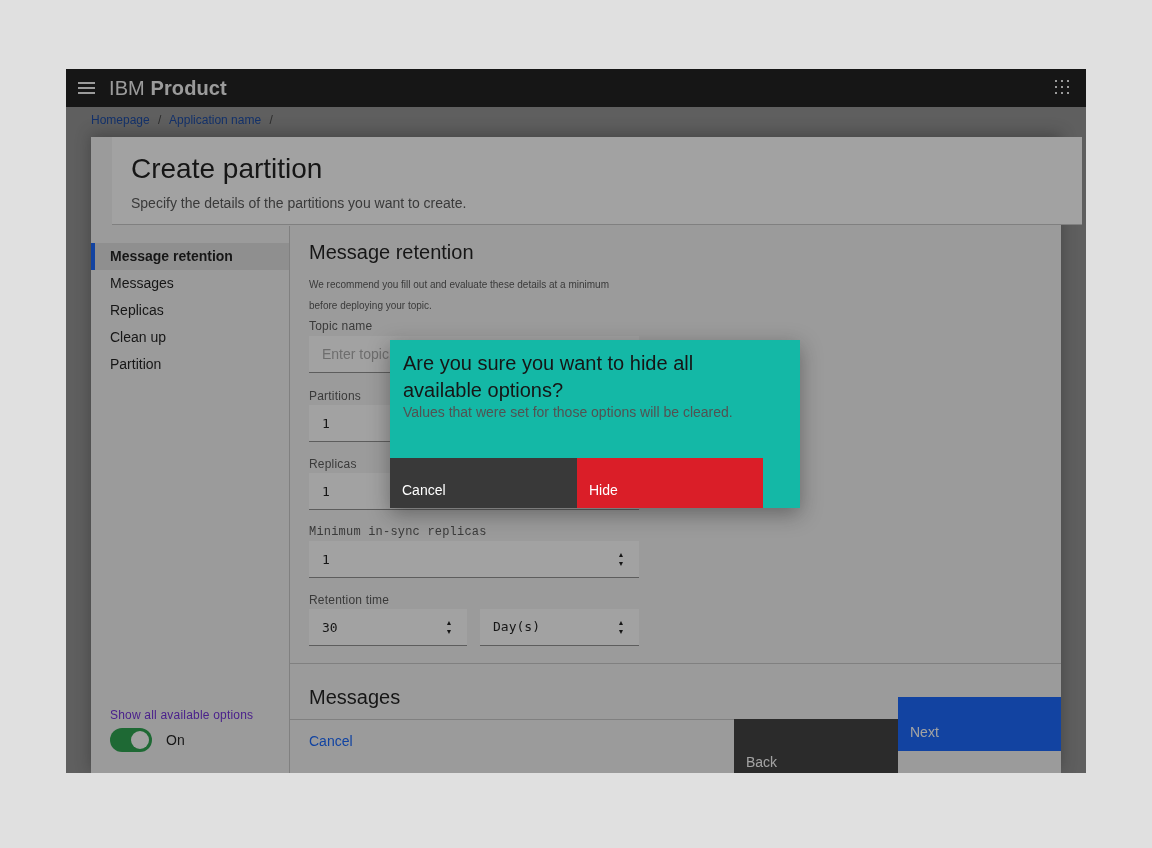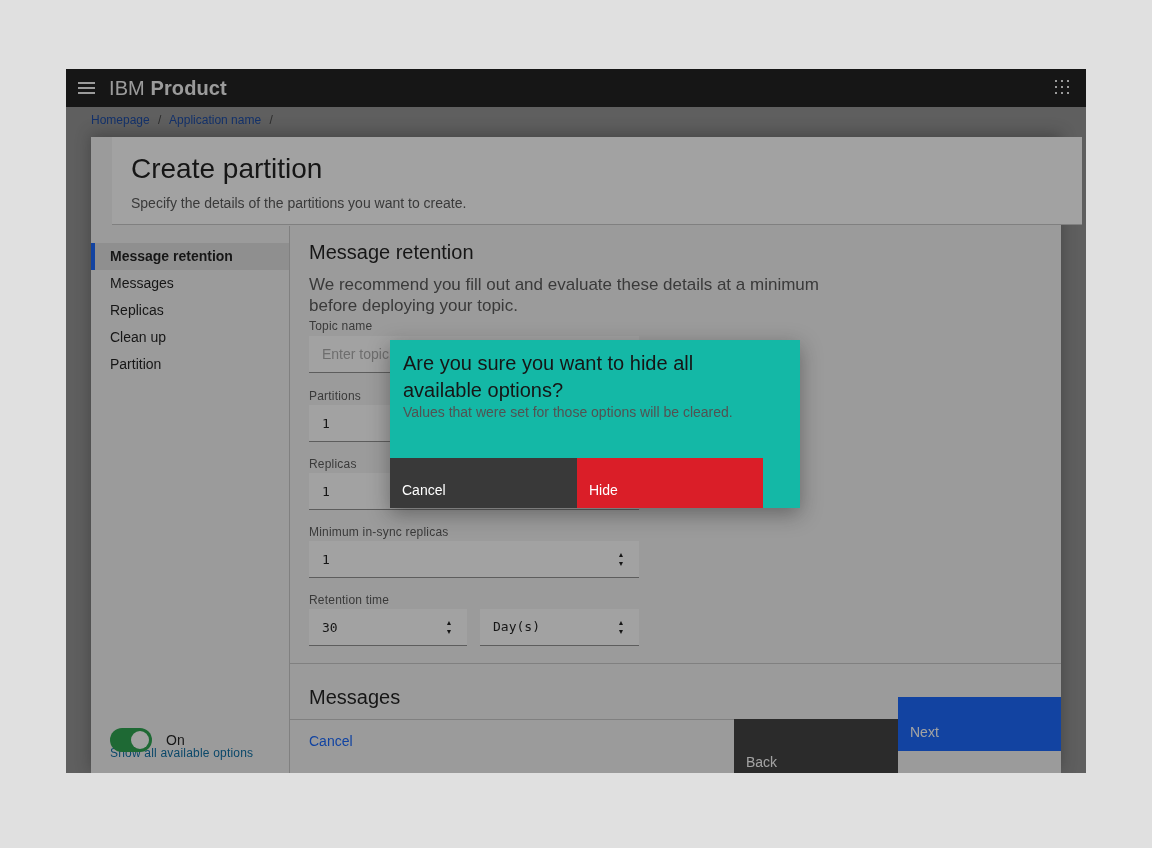--- a/index.html
+++ b/index.html
@@ -34,28 +34,28 @@
                box-shadow:0 -3px 14px rgba(22,22,22,0.35); }
   .ts-header { position:absolute; left:0; top:0; width:970px; height:88px; background:#ffffff; border-bottom:1px solid #c6c6c6;margin-left:21px; }
   .ts-title { position:absolute; left:19px; top:16px; font-size:28px; font-weight:normal; color:#161616; }
   .ts-desc  { position:absolute; left:19px; top:58px; font-size:14px; color:#525252; }
 
   
   .ts-nav { position:absolute; left:0; top:89px; width:199px; height:547px; background:#f4f4f4;
             border-right:1px solid #c6c6c6; padding-top:17px; }
   .nav-item { height:27px; line-height:27px; font-size:14px; color:#161616; padding-left:19px; cursor:pointer; }
   .nav-item.selected { background:#e0e0e0; border-left:4px solid #0f62fe; padding-left:15px; font-weight:bold; }
-  .toggle-label { position:absolute; left:19px; top:482px; font-size:12px; color:#0369a1; letter-spacing:.2px;margin-top:38px; }
+  .toggle-label { position:absolute; left:19px; top:482px; font-size:12px; color:#6d28d9; letter-spacing:.2px; }
   .toggle { position:absolute; left:19px; top:502px; width:42px; height:24px; border-radius:12px; background:#24a148; cursor:pointer; }
   .toggle .knob { position:absolute; right:3px; top:3px; width:18px; height:18px; border-radius:50%; background:#ffffff; }
   .toggle-state { position:absolute; left:75px; top:506px; font-size:14px; color:#161616; }
 
   
   .sec-heading { position:absolute; left:218px; top:104px; font-size:20px; font-weight:normal; color:#161616; }
-  .sec-desc { position:absolute; left:218px; top:137px; font-size:17px; line-height:21px; color:#525252; }
+  .sec-desc { position:absolute; left:218px; top:137px; font-size:10px; line-height:21px; color:#525252; }
   .sec-desc span { display:block; }
 
   .field-label { position:absolute; left:218px; font-size:12px; color:#525252; letter-spacing:.2px; }
   .field { position:absolute; left:218px; width:330px; height:37px; background:#ffffff; border-bottom:1px solid #8d8d8d; }
   .field input { position:absolute; inset:0; width:100%; height:100%; border:none; background:transparent; outline:none;
                  padding-left:13px; font-size:14px; color:#161616; font-family:"Liberation Sans", sans-serif; }
   .field input::placeholder { color:#a8a8a8; opacity:1; }
   .field input.mono, .field .unit-text { font-family:"DejaVu Sans Mono", monospace; font-size:13px; }
   .stepper { position:absolute; right:11px; top:7px; width:14px; height:22px; display:flex; flex-direction:column;
              align-items:center; justify-content:center; gap:2px; cursor:pointer; background:none; border:none; }
@@ -153,21 +153,21 @@
       <label class="field-label" style="top:252px;">Partitions</label>
       <div class="field" style="top:268px;">
         <input class="mono" type="text" value="1" style="">
       </div>
 
       <label class="field-label" style="top:320px;">Replicas</label>
       <div class="field" style="top:336px;">
         <input class="mono" type="text" value="1" style="">
       </div>
 
-      <label class="field-label" style="top:388px;">Minimum in-sync replicas</label>
+      <label class="field-label" style="top:388px;font-family:Liberation Mono, monospace;">Minimum in-sync replicas</label>
       <div class="field" style="top:404px;">
         <input class="mono" type="text" value="1" style="">
         <button class="stepper">
           <span>▲</span>
           <span>▼</span>
         </button>
       </div>
 
       <label class="field-label" style="top:456px;">Retention time</label>
       <div class="field" style="top:472px; width:158px;">

